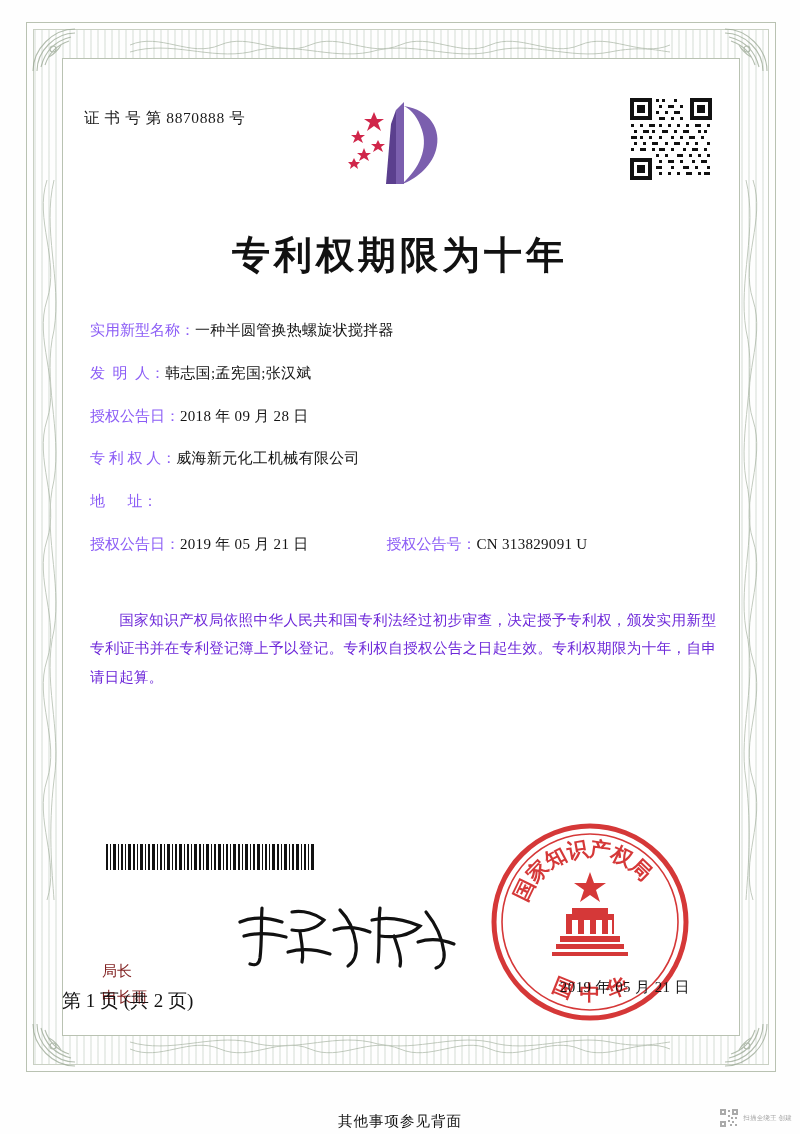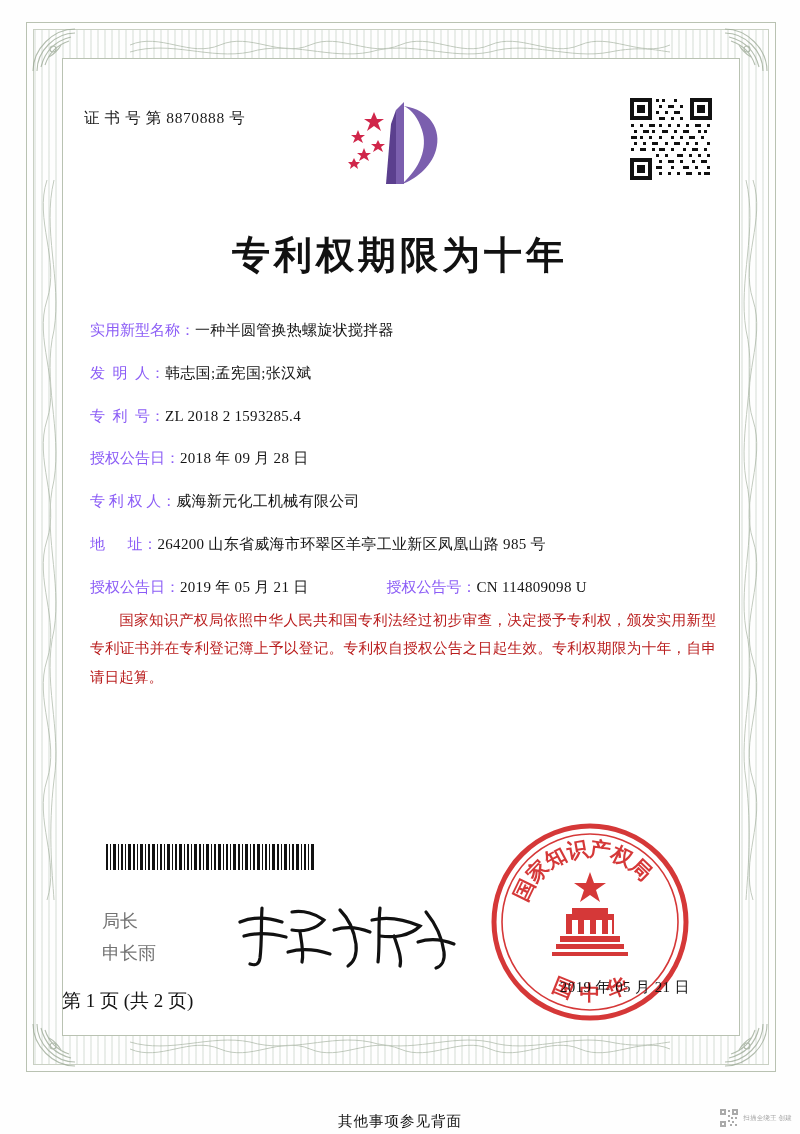--- a/index.html
+++ b/index.html
@@ -148,40 +148,40 @@
   .gap { width: 78px; flex: 0 0 auto; }
 
   .paras {
     position: absolute;
     left: 28px;
     top: 548px;
     width: 626px;
     font-size: 14.6px;
     line-height: 1.95;
     text-align: justify;
-    color: #b91c1c;
+    color: #6d28d9;
   }
   .paras p { margin: 0 0 2px 0; text-indent: 2em; }
 
   .barcode {
     position: absolute;
     left: 44px;
     top: 786px;
     width: 210px;
     height: 26px;
   }
   .barcode svg { width: 100%; height: 100%; }
 
   .signer {
     position: absolute;
     left: 40px;
-    top: 848px;
-    font-size: 18px;
+    top: 900px;
+    font-size: 15px;
     line-height: 1.75;
-    color: #737373;
+    color: #7f1d1d;
   }
 
   .signature {
     position: absolute;
     left: 168px;
     top: 838px;
     width: 230px;
     height: 76px;
   }
   .signature svg { width: 100%; height: 100%; }
@@ -443,41 +443,36 @@
     <div class="fields">
       <div class="frow">
         <span class="flabel">实用新型名称：</span>
         <span class="fvalue">一种半圆管换热螺旋状搅拌器</span>
       </div>
       <div class="frow">
         <span class="flabel">发  明  人：</span>
         <span class="fvalue">韩志国;孟宪国;张汉斌</span>
       </div>
       <div class="frow">
-        <span class="flabel">专  利  号：</span>
-        <span class="fvalue">ZL 2018 2 1593285.4</span>
-      </div>
-      <div class="frow">
         <span class="flabel">授权公告日：</span>
         <span class="fvalue">2018 年 09 月 28 日</span>
       </div>
       <div class="frow">
         <span class="flabel">专 利 权 人：</span>
         <span class="fvalue">威海新元化工机械有限公司</span>
       </div>
       <div class="frow">
         <span class="flabel">地      址：</span>
-        <span class="fvalue">264200 山东省威海市环翠区羊亭工业新区凤凰山路 985 号</span>
       </div>
       <div class="frow two">
         <span class="flabel">授权公告日：</span>
         <span class="fvalue">2019 年 05 月 21 日</span>
         <span class="gap"></span>
         <span class="flabel">授权公告号：</span>
-        <span class="fvalue">CN 114809098 U</span>
+        <span class="fvalue">CN 313829091 U</span>
       </div>
     </div>
 
     <div class="paras">
       <p>国家知识产权局依照中华人民共和国专利法经过初步审查，决定授予专利权，颁发实用新型专利证书并在专利登记簿上予以登记。专利权自授权公告之日起生效。专利权期限为十年，自申请日起算。</p>
     </div>
 
     <div class="barcode">
       <svg viewBox="0 0 210 26" shape-rendering="crispEdges">
         <g fill="#111">

